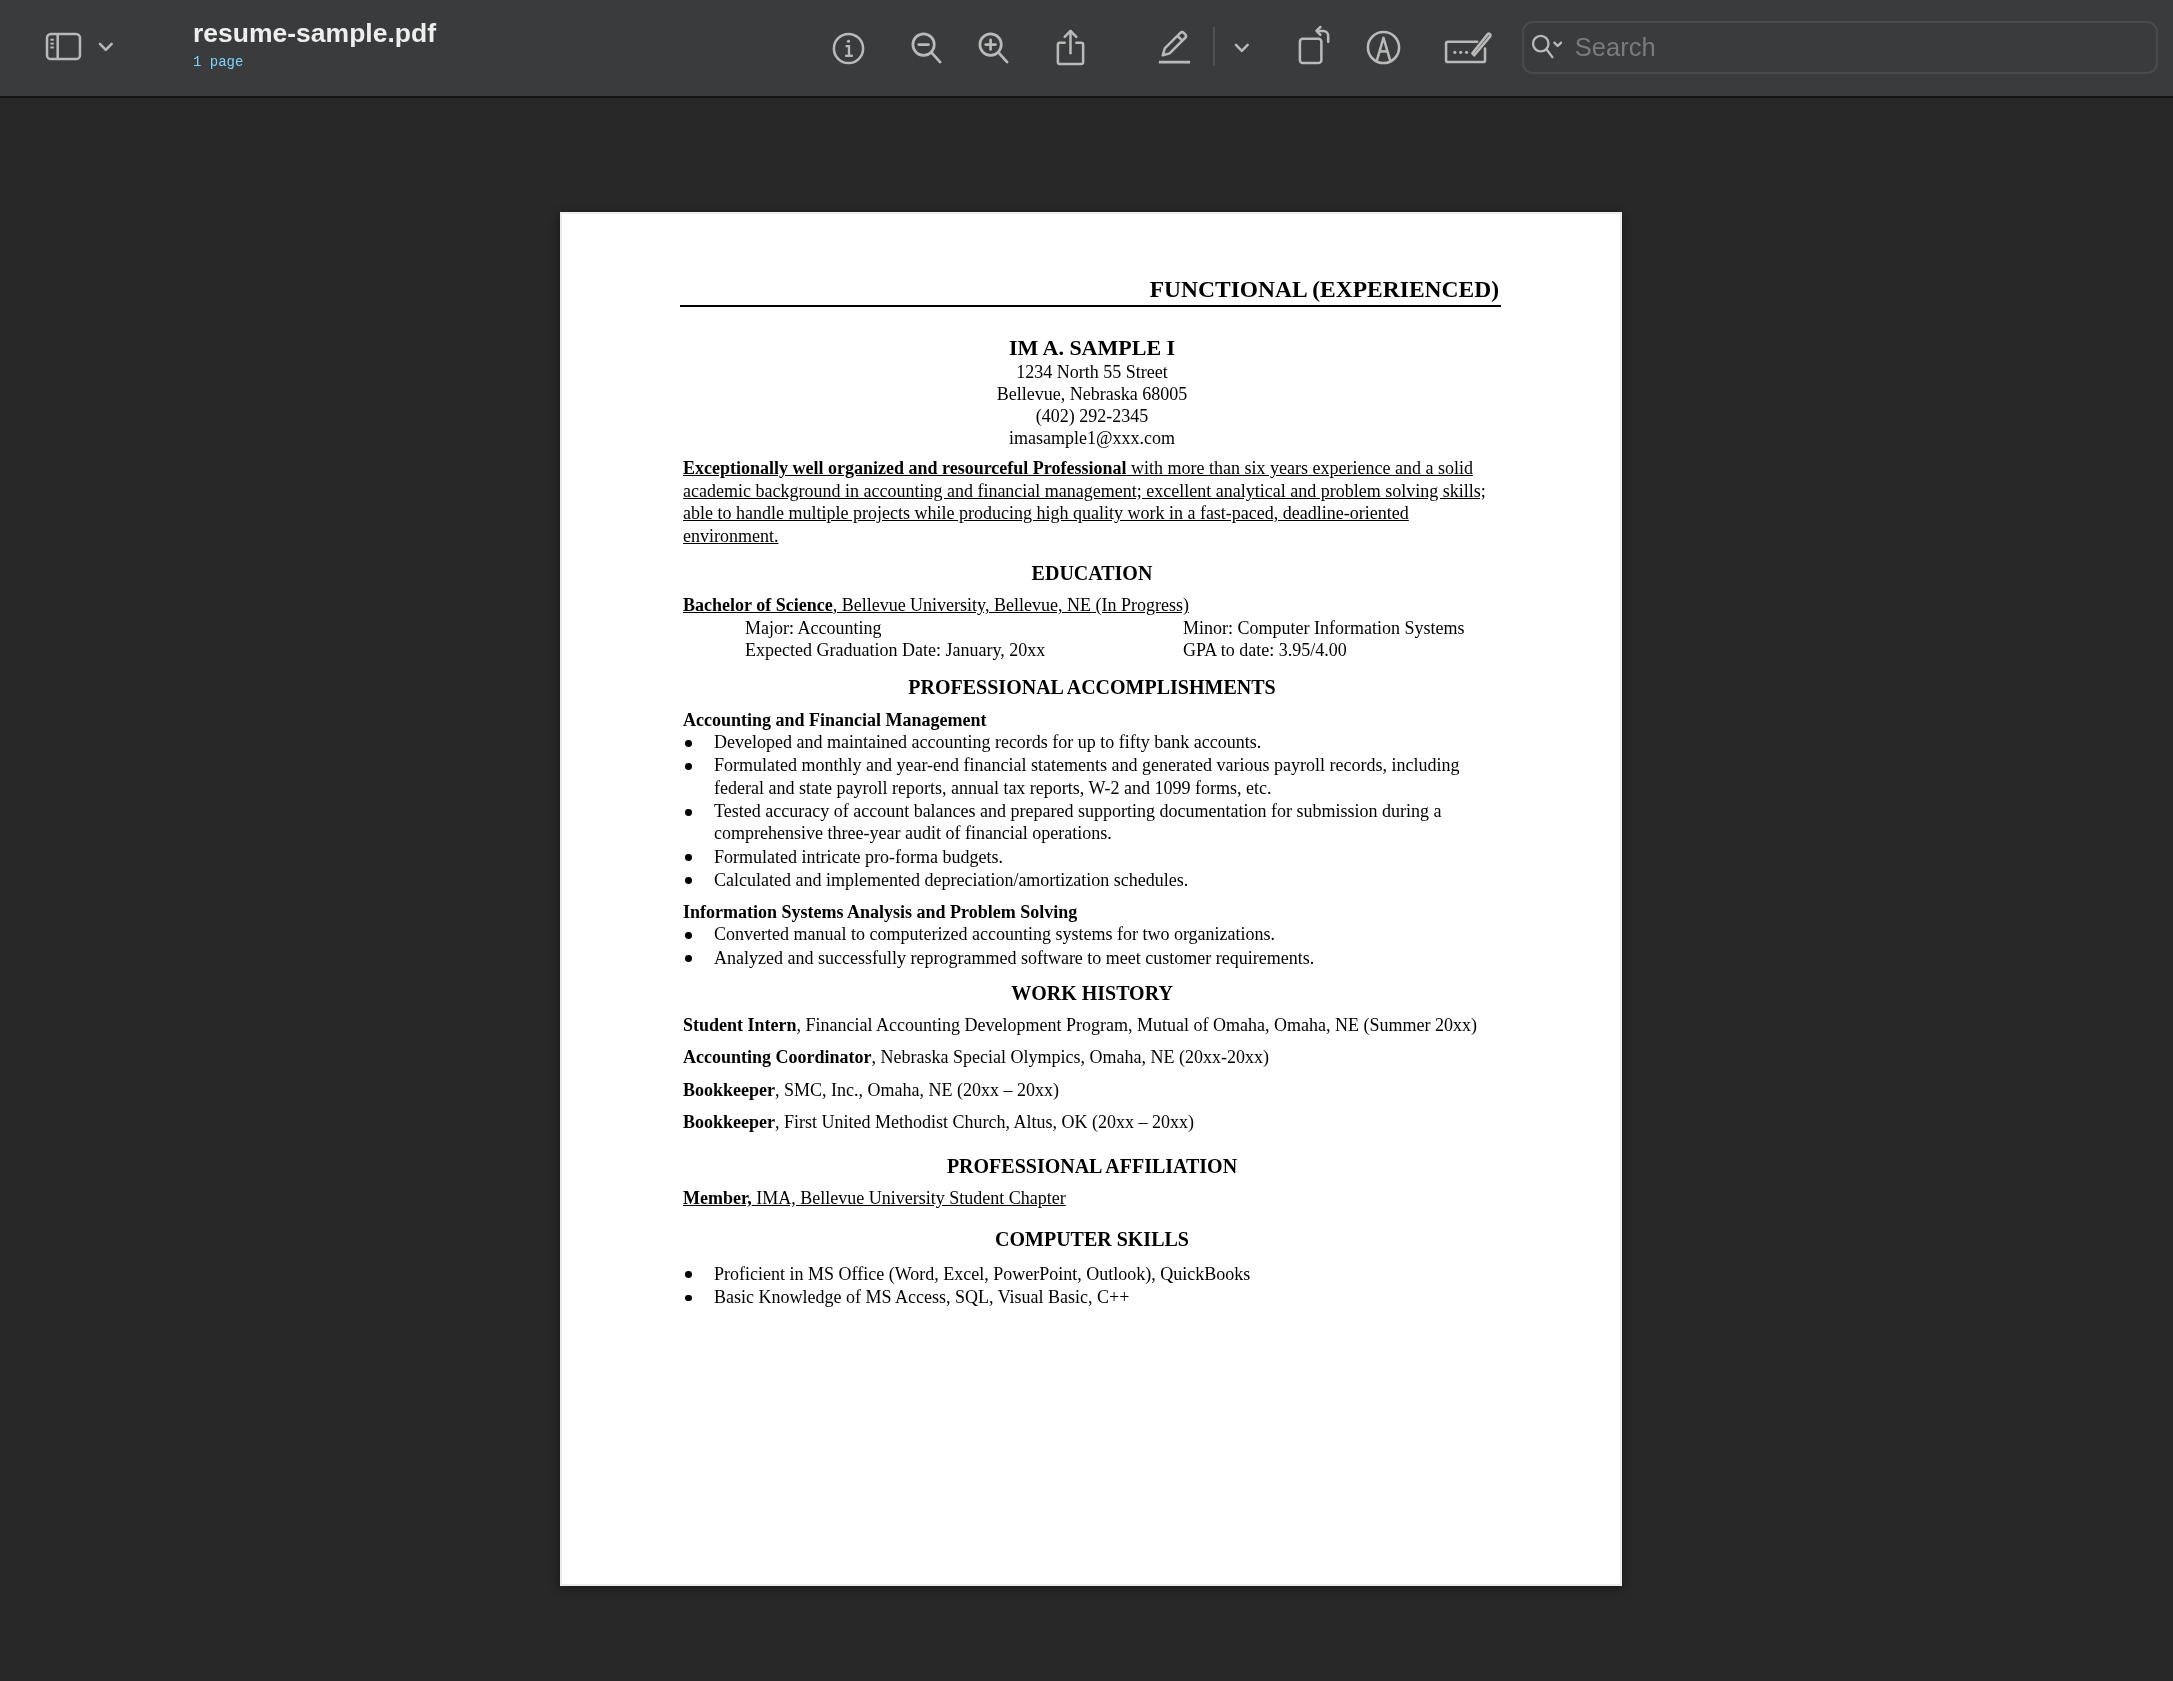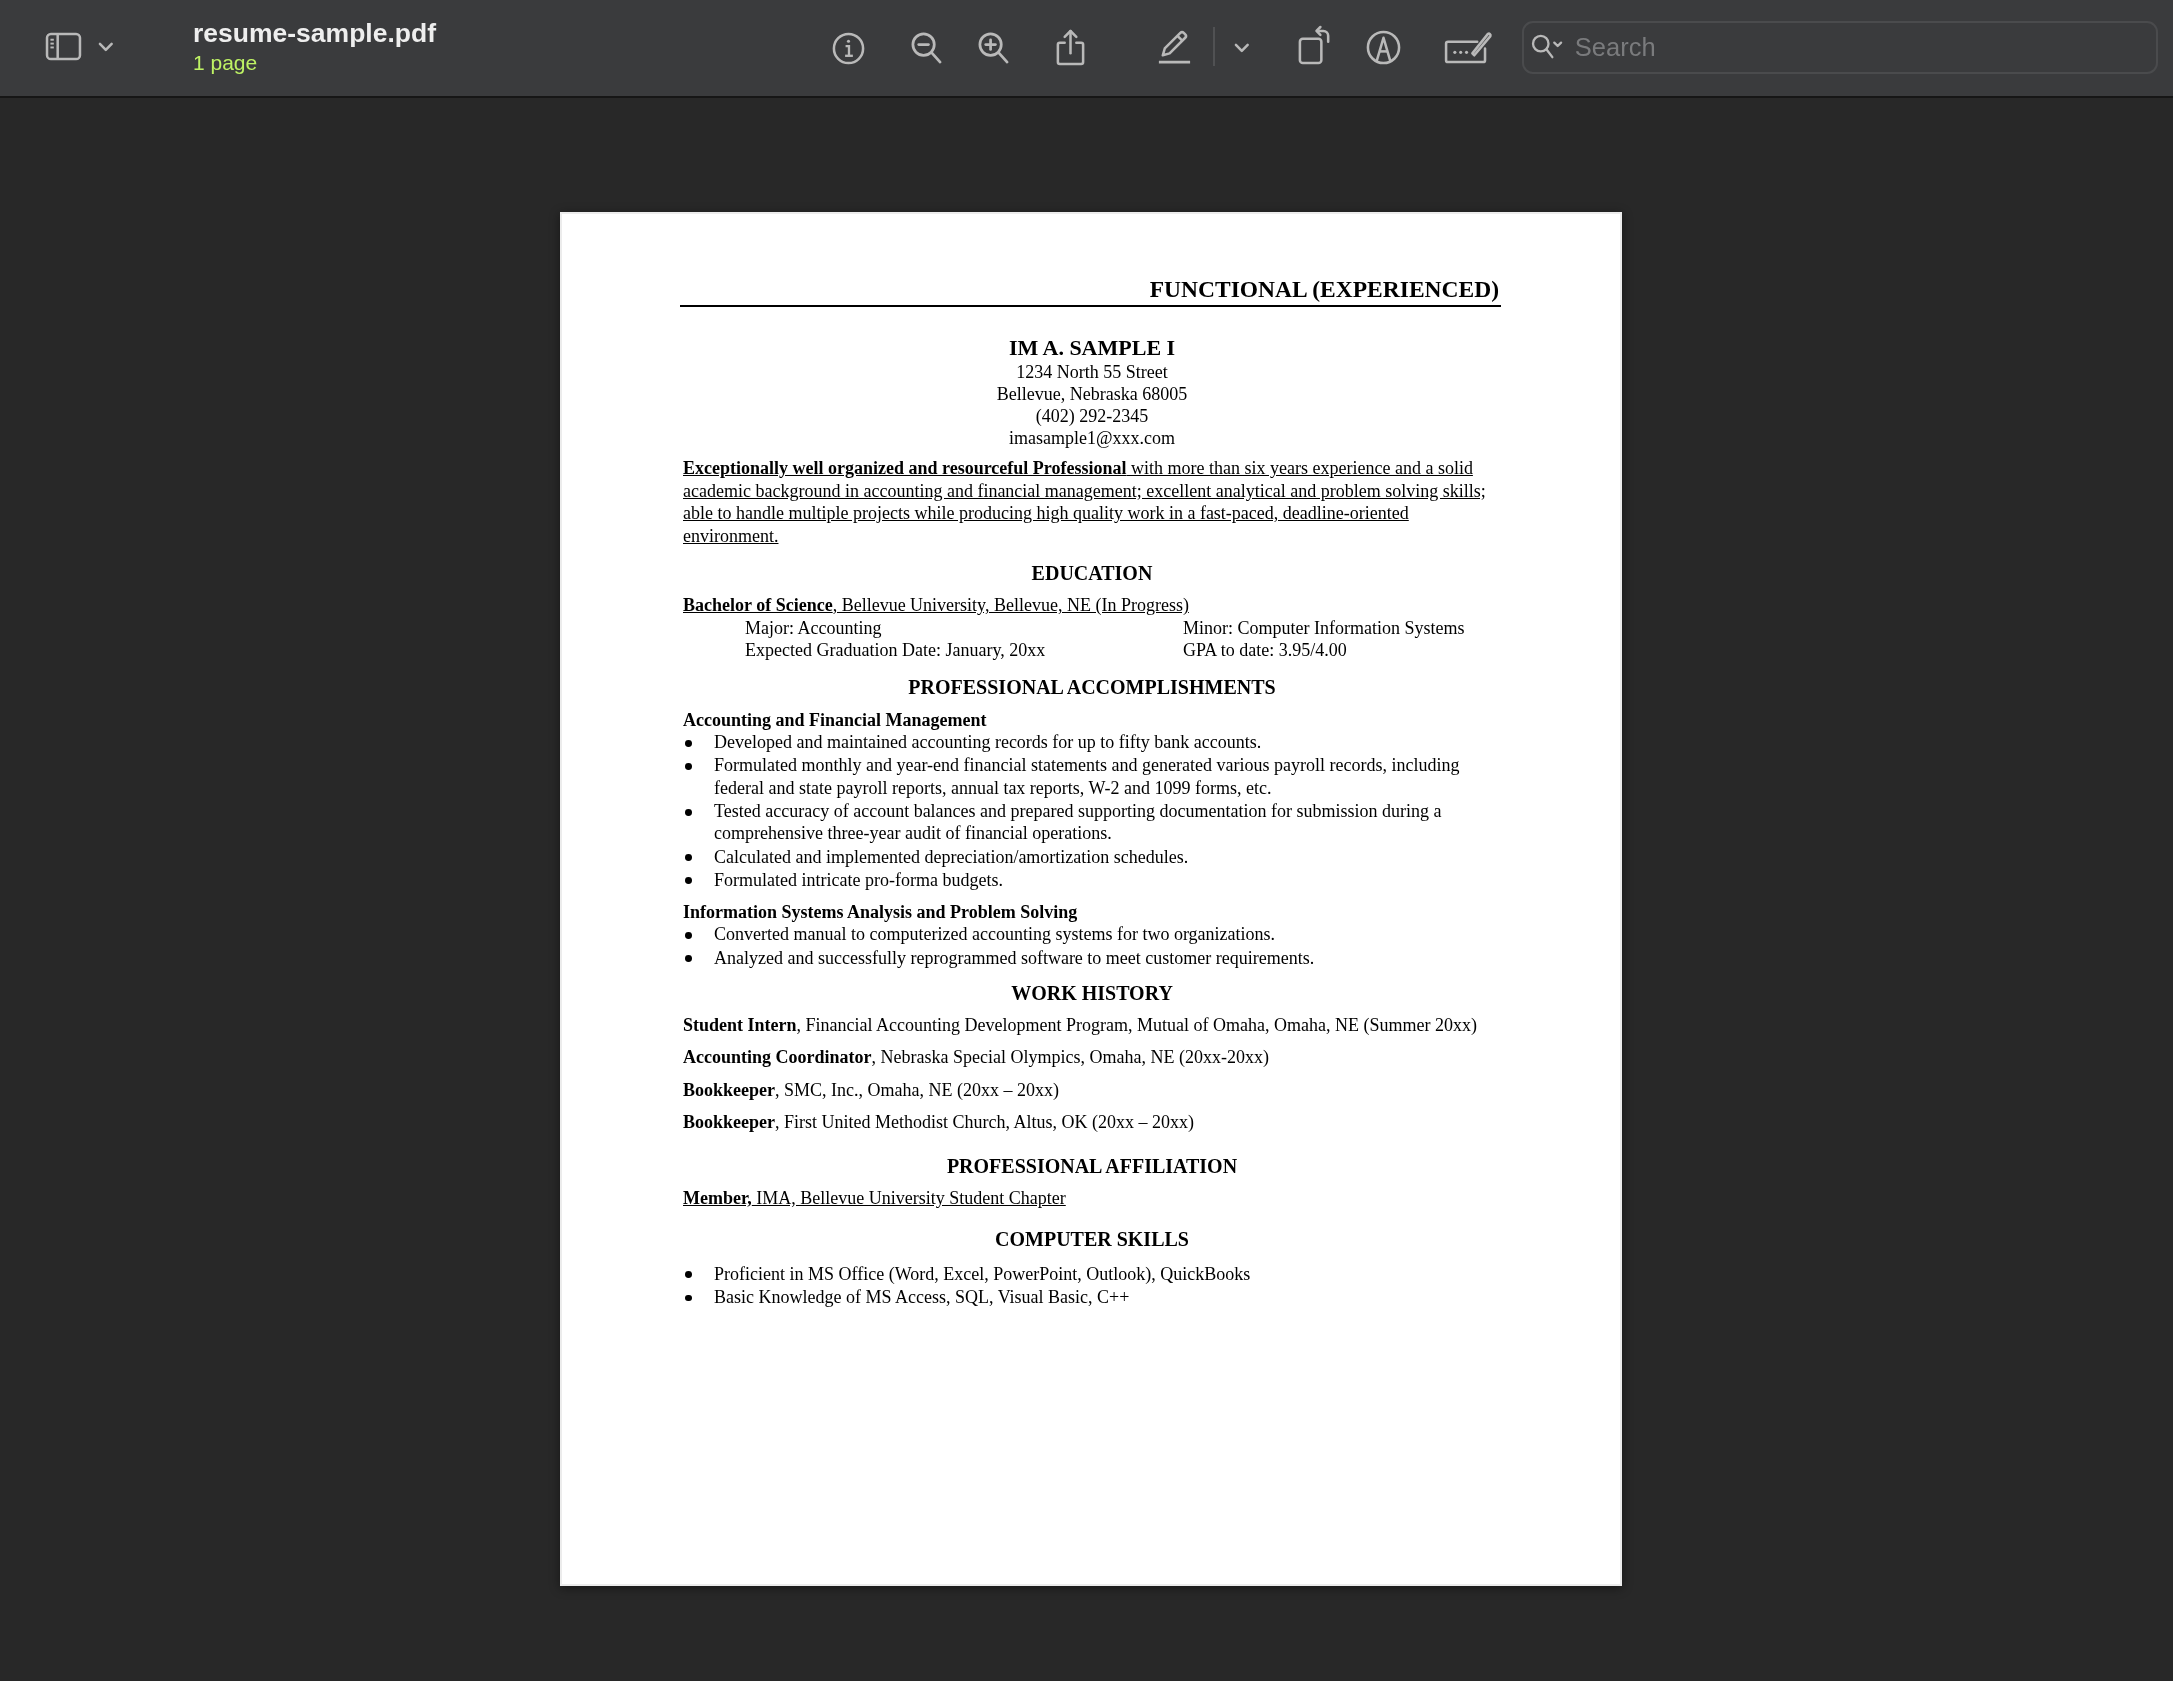--- a/index.html
+++ b/index.html
@@ -10,21 +10,21 @@
     .toolbar {
       position: absolute; left: 0; top: 0; width: 2174px; height: 98px;
       background: #3a3b3d;
       border-bottom: 2px solid #161616;
     }
     .tb-item { position: absolute; display: flex; align-items: center; justify-content: center; cursor: default; }
     .tb-item svg { display: block; }
     .sidebar-toggle { left: 39px; top: 27.4px; width: 80px; height: 39px; }
     .title-block { position: absolute; left: 145px; top: 17.6px; margin-left: 48px; }
     .doc-title { color: #eeeeee; font-weight: bold; font-size: 26.5px; line-height: 31px; }
-    .doc-subtitle { color: #bef264; font-size: 21px; line-height: 25.5px; margin-top: 1px; }
+    .doc-subtitle { color: #7dd3fc; font-size: 14px; line-height: 25.5px; margin-top: 1px; font-family: Liberation Mono, monospace; }
     .sep { position: absolute; left: 1213px; top: 27.4px; width: 2px; height: 39px; background: #505153; }
 
     .search-box {
       position: absolute; left: 1522px; top: 20.6px; width: 636px; height: 53px;
       border: 2px solid #4a4b4d; border-radius: 11px; background: #3a3b3d;
       display: flex; align-items: center;
     }
     .search-box .sicon { margin-left: 5.9px; width: 39px; height: 29px; display: flex; align-items: center; }
     .search-input {
       background: transparent; border: none; outline: none;
@@ -234,22 +234,22 @@
       <div class="edu-col2">GPA to date:  3.95/4.00</div>
     </div>
 
     <div class="sec-title" style="margin-top:14.7px;">PROFESSIONAL ACCOMPLISHMENTS</div>
 
     <div class="sub-title">Accounting and Financial Management</div>
     <ul class="blist">
       <li><span class="bul"></span><span>Developed and maintained accounting records for up to fifty bank accounts.</span></li>
       <li><span class="bul"></span><span>Formulated monthly and year-end financial statements and generated various payroll records, including federal and state payroll reports, annual tax reports, W-2 and 1099 forms, etc.</span></li>
       <li><span class="bul"></span><span>Tested accuracy of account balances and prepared supporting documentation for submission during a comprehensive three-year audit of financial operations.</span></li>
+      <li><span class="bul"></span><span>Formulated intricate pro-forma budgets.</span></li>
       <li><span class="bul"></span><span>Calculated and implemented depreciation/amortization schedules.</span></li>
-      <li><span class="bul"></span><span>Formulated intricate pro-forma budgets.</span></li>
     </ul>
 
     <div class="sub-title" style="margin-top:9.8px;">Information Systems Analysis and Problem Solving</div>
     <ul class="blist">
       <li><span class="bul"></span><span>Converted manual to computerized accounting systems for two organizations.</span></li>
       <li><span class="bul"></span><span>Analyzed and successfully reprogrammed software to meet customer requirements.</span></li>
     </ul>
 
     <div class="sec-title" style="margin-top:12.7px;">WORK HISTORY</div>
     <div class="work-item" style="margin-top:8.8px;"><span class="b">Student Intern</span><span>, Financial Accounting Development Program, Mutual of Omaha, Omaha, NE (Summer 20xx)</span></div>

